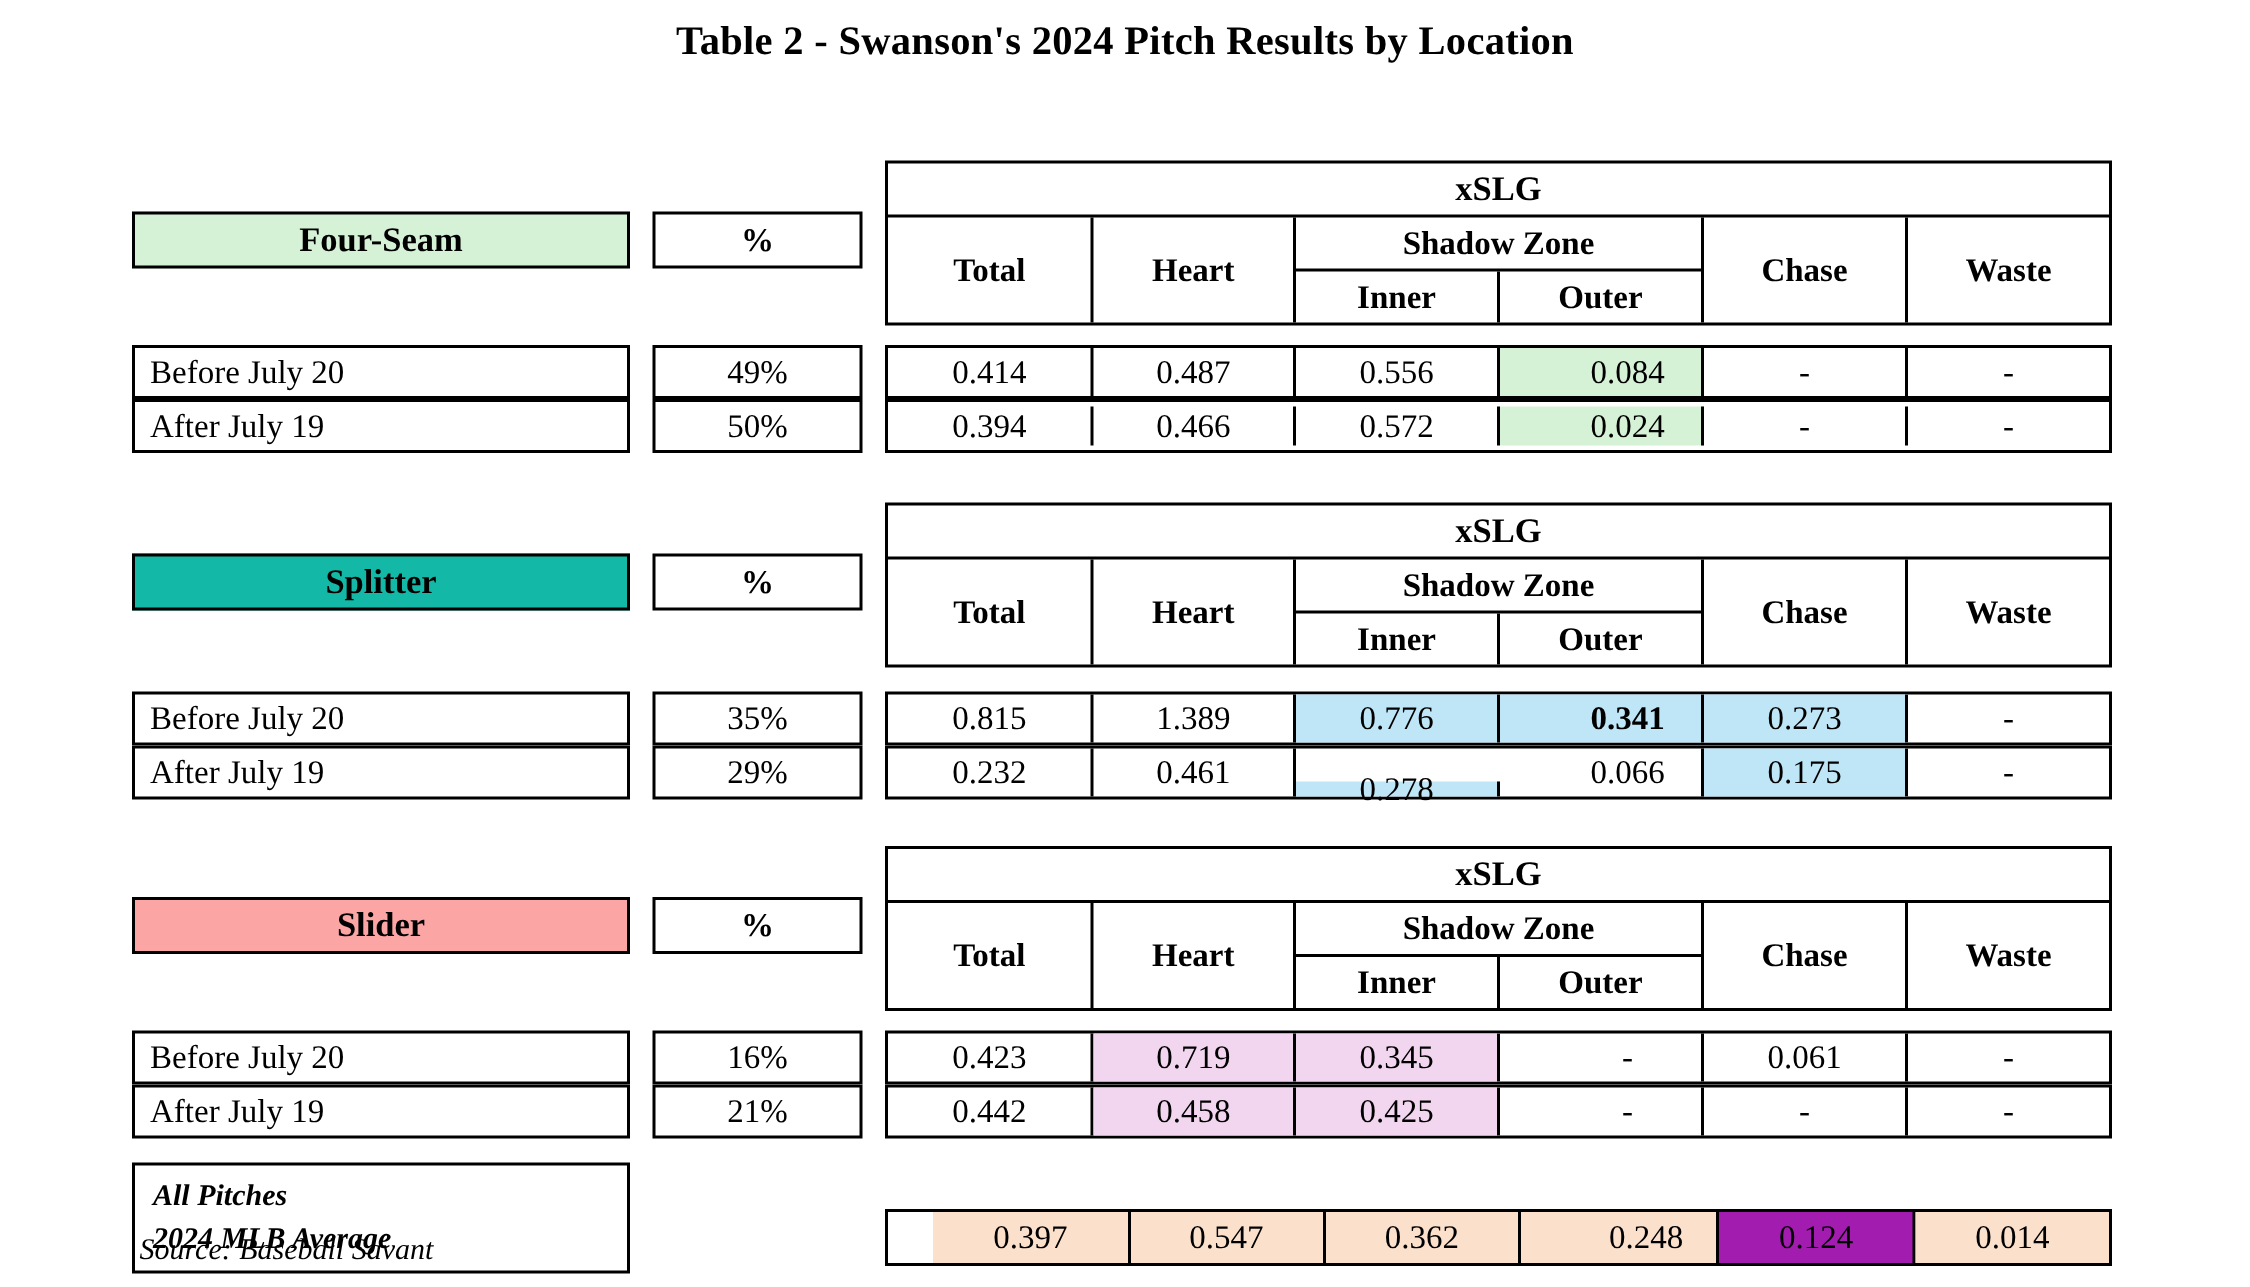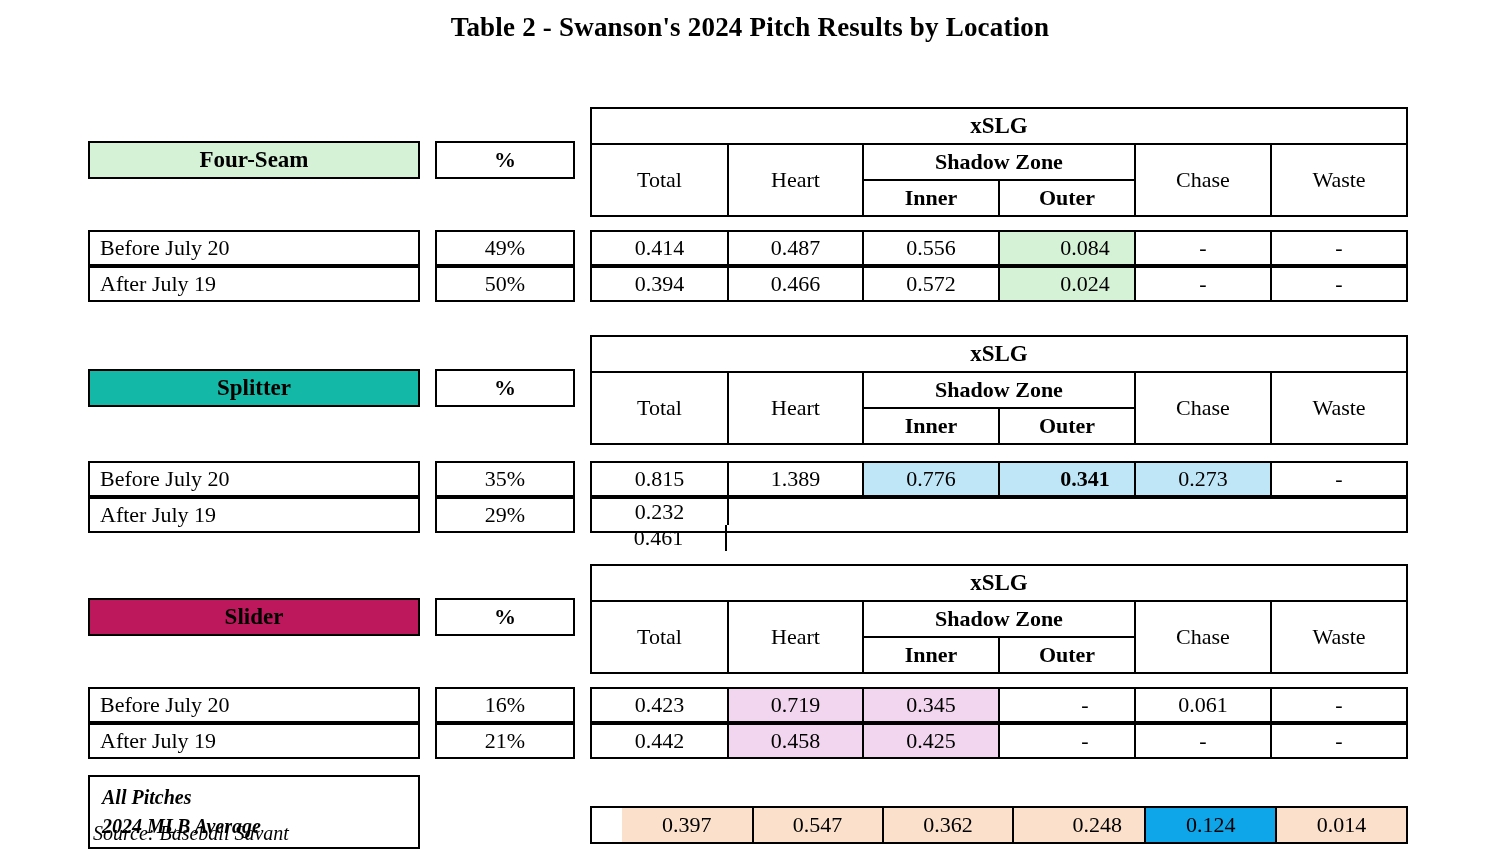--- a/index.html
+++ b/index.html
@@ -90,21 +90,21 @@
     border-right: 2px solid #000;
     display: flex;
     flex-direction: column;
   }
   .colgroup:last-child { border-right: none; }
   .colgroup .lbl {
     flex: 1;
     display: flex;
     align-items: center;
     justify-content: center;
-    font-weight: normal;
+    font-weight: bold;
     font-size: 22px;
   }
   .shadow .top {
     height: 34px;
     border-bottom: 2px solid #000;
     display: flex;
     align-items: center;
     justify-content: center;
     font-weight: bold;
     font-size: 22px;
@@ -239,21 +239,21 @@
       <div class="w-total">0.414</div>
       <div class="w-heart">0.487</div>
       <div class="w-inner">0.556</div>
       <div class="w-outer" style="background:#d6f2d6;">0.084</div>
       <div class="w-chase">-</div>
       <div class="w-waste">-</div>
     </div>
 
     <div class="labelbox" style="top:223px; height:36px;">After July 19</div>
     <div class="pctbox" style="top:223px; height:36px;">50%</div>
-    <div class="databox" style="top:223px; height:36px;">
+    <div class="databox" style="top:223px; height:36px;align-items:center;">
       <div class="w-total">0.394</div>
       <div class="w-heart">0.466</div>
       <div class="w-inner">0.572</div>
       <div class="w-outer" style="background:#d6f2d6;">0.024</div>
       <div class="w-chase">-</div>
       <div class="w-waste">-</div>
     </div>
   </div>
 
   <div class="block">
@@ -292,21 +292,21 @@
       <div class="w-total">0.815</div>
       <div class="w-heart">1.389</div>
       <div class="w-inner" style="background:#bfe6f7;">0.776</div>
       <div class="w-outer" style="background:#bfe6f7;font-weight:bold;">0.341</div>
       <div class="w-chase" style="background:#bfe6f7;">0.273</div>
       <div class="w-waste">-</div>
     </div>
 
     <div class="labelbox" style="top:454px; height:36px;">After July 19</div>
     <div class="pctbox" style="top:454px; height:36px;">29%</div>
-    <div class="databox" style="top:454px; height:36px;flex-direction:column;">
+    <div class="databox" style="top:454px; height:36px;">
       <div class="w-total">0.232</div>
       <div class="w-heart">0.461</div>
       <div class="w-inner" style="background:#bfe6f7;margin-top:22px;">0.278</div>
       <div class="w-outer">0.066</div>
       <div class="w-chase" style="background:#bfe6f7;">0.175</div>
       <div class="w-waste">-</div>
     </div>
   </div>
 
   <div class="block">
@@ -329,21 +329,21 @@
         </div>
         <div class="colgroup w-chase">
           <div class="lbl">Chase</div>
         </div>
         <div class="colgroup w-waste">
           <div class="lbl">Waste</div>
         </div>
       </div>
     </div>
 
-    <div class="pitchname" style="top:555px; background:#be185d;">Slider</div>
+    <div class="pitchname" style="top:555px; background:#fca5a5;">Slider</div>
     <div class="pctheader" style="top:555px;">%</div>
 
     <div class="labelbox" style="top:644px; height:36px;">Before July 20</div>
     <div class="pctbox" style="top:644px; height:36px;">16%</div>
     <div class="databox" style="top:644px; height:36px;">
       <div class="w-total">0.423</div>
       <div class="w-heart" style="background:#f2d6ef;">0.719</div>
       <div class="w-inner" style="background:#f2d6ef;">0.345</div>
       <div class="w-outer">-</div>
       <div class="w-chase">0.061</div>
@@ -365,20 +365,20 @@
   <div class="block">
     <div class="mlb-label" style="top:732px;">
       <div>All Pitches</div>
       <div>2024 MLB Average</div>
     </div>
     <div class="databox" style="top:763px; height:38px;">
       <div class="w-total" style="background:#fbe0cc;margin-left:30px;">0.397</div>
       <div class="w-heart" style="background:#fbe0cc;">0.547</div>
       <div class="w-inner" style="background:#fbe0cc;">0.362</div>
       <div class="w-outer" style="background:#fbe0cc;">0.248</div>
-      <div class="w-chase" style="background:#0ea5e9;">0.124</div>
+      <div class="w-chase" style="background:#a21caf;">0.124</div>
       <div class="w-waste" style="background:#fbe0cc;">0.014</div>
     </div>
   </div>
 
   <div class="source" style="top:822px;">Source: Baseball Savant</div>
 
 </div>
 
 </body></html>

